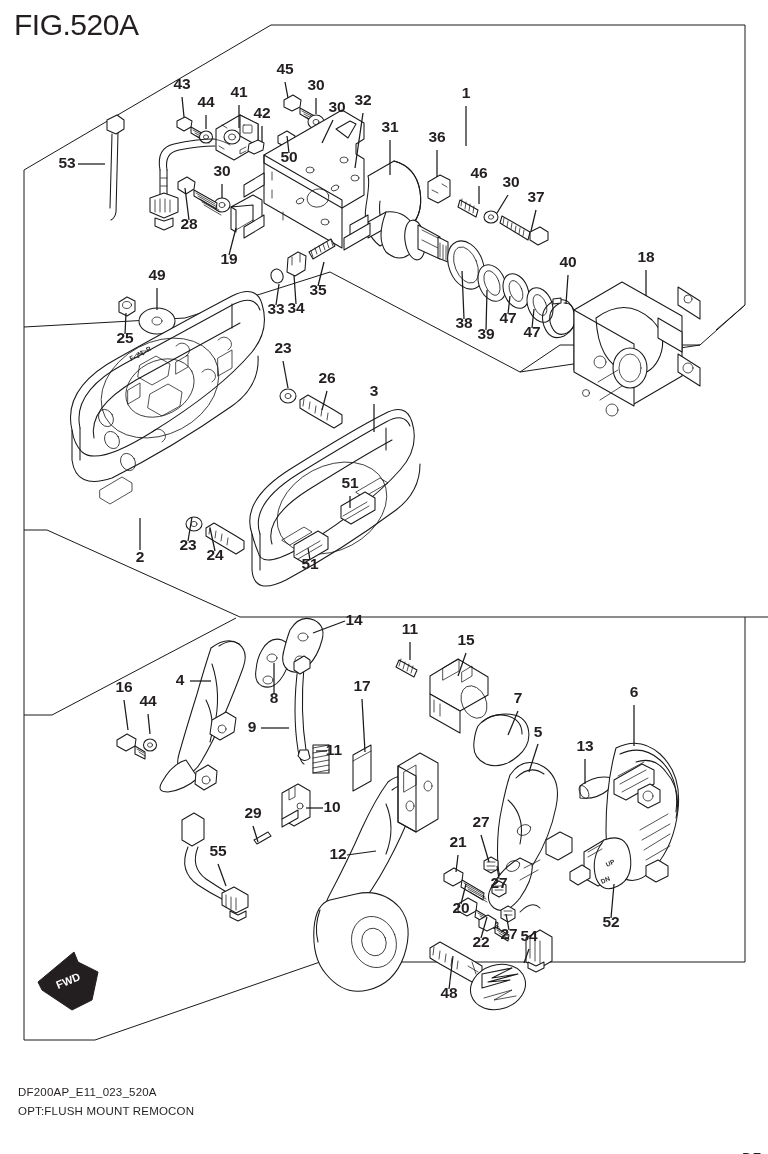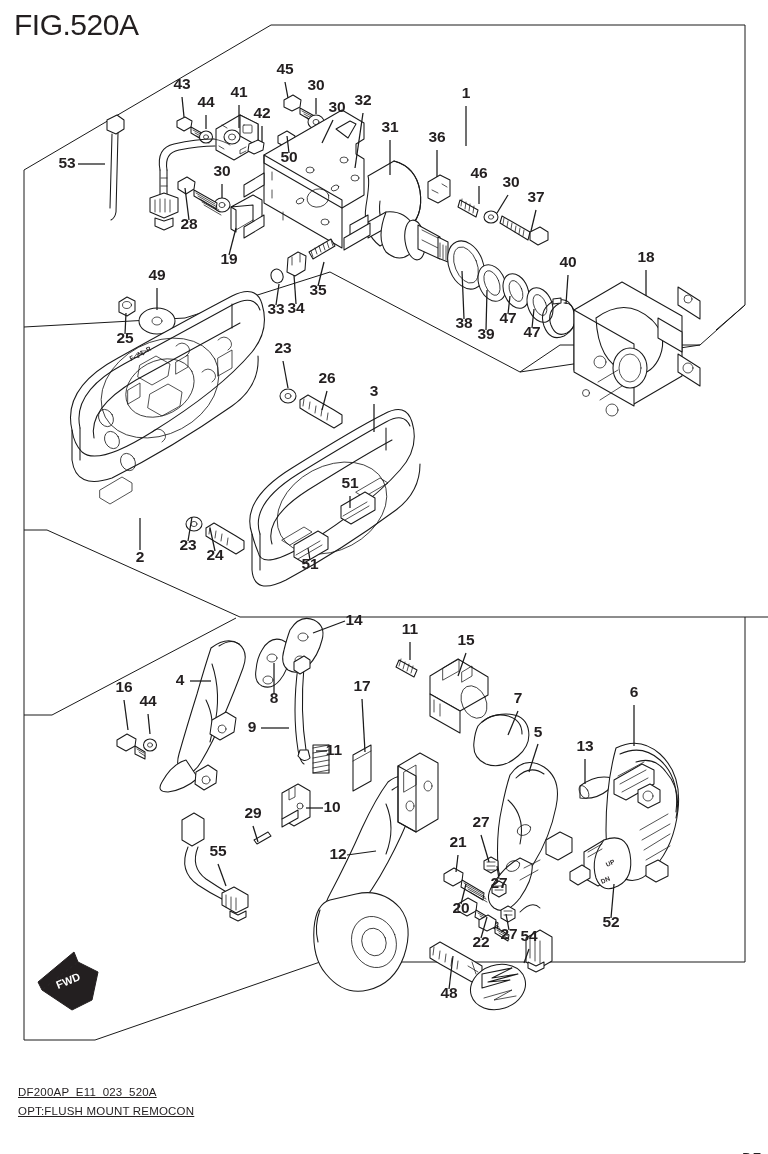--- a/index.html
+++ b/index.html
@@ -3,21 +3,21 @@
 <meta charset="utf-8">
 <title>FIG.520A</title>
 <style>
   html,body{margin:0;padding:0;background:#ffffff;}
   body{width:768px;height:1154px;position:relative;overflow:hidden;
        font-family:"Liberation Sans","DejaVu Sans",sans-serif;color:#1a1a1a;}
   #root{position:absolute;left:0;top:0;width:768px;height:1154px;}
   #fig-title{position:absolute;left:14px;top:8px;font-size:30px;font-weight:400;
              letter-spacing:-0.5px;color:#231f20;}
   #footer{position:absolute;left:18px;top:1083px;font-size:11.5px;line-height:19px;
-          color:#231f20;letter-spacing:0.2px;text-decoration:underline;}
+          color:#231f20;letter-spacing:0.2px;}
   #footer div{white-space:pre;}
   #edge-code{position:absolute;left:742px;top:1122px;font-size:14px;color:#231f20;
              letter-spacing:0.5px;overflow:hidden;width:26px;height:20px;margin-top:28px;}
   svg#art{position:absolute;left:0;top:0;width:768px;height:1154px;}
   .cl{fill:none;stroke:#1a1a1a;stroke-width:1.05;stroke-linejoin:round;stroke-linecap:round;}
   .cl-t{fill:none;stroke:#1a1a1a;stroke-width:0.75;stroke-linejoin:round;stroke-linecap:round;}
   .cl-f{fill:#ffffff;stroke:#1a1a1a;stroke-width:1.05;stroke-linejoin:round;stroke-linecap:round;}
   .cl-ft{fill:#ffffff;stroke:#1a1a1a;stroke-width:0.75;stroke-linejoin:round;stroke-linecap:round;}
   .panel{fill:none;stroke:#1a1a1a;stroke-width:1.0;}
   .lead{fill:none;stroke:#1a1a1a;stroke-width:1.25;stroke-linecap:butt;}

